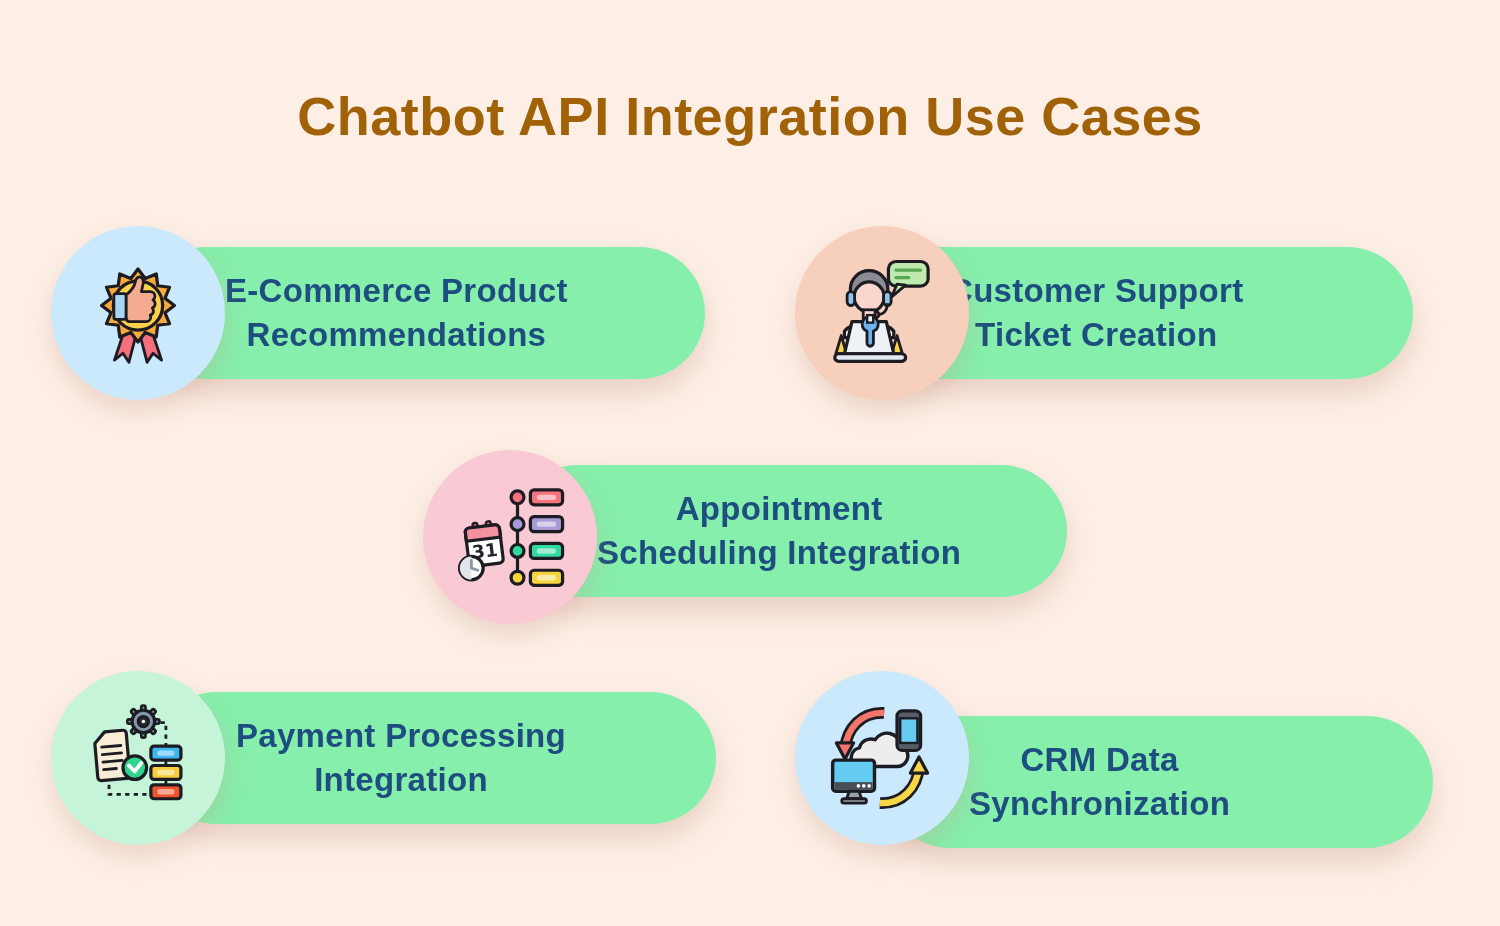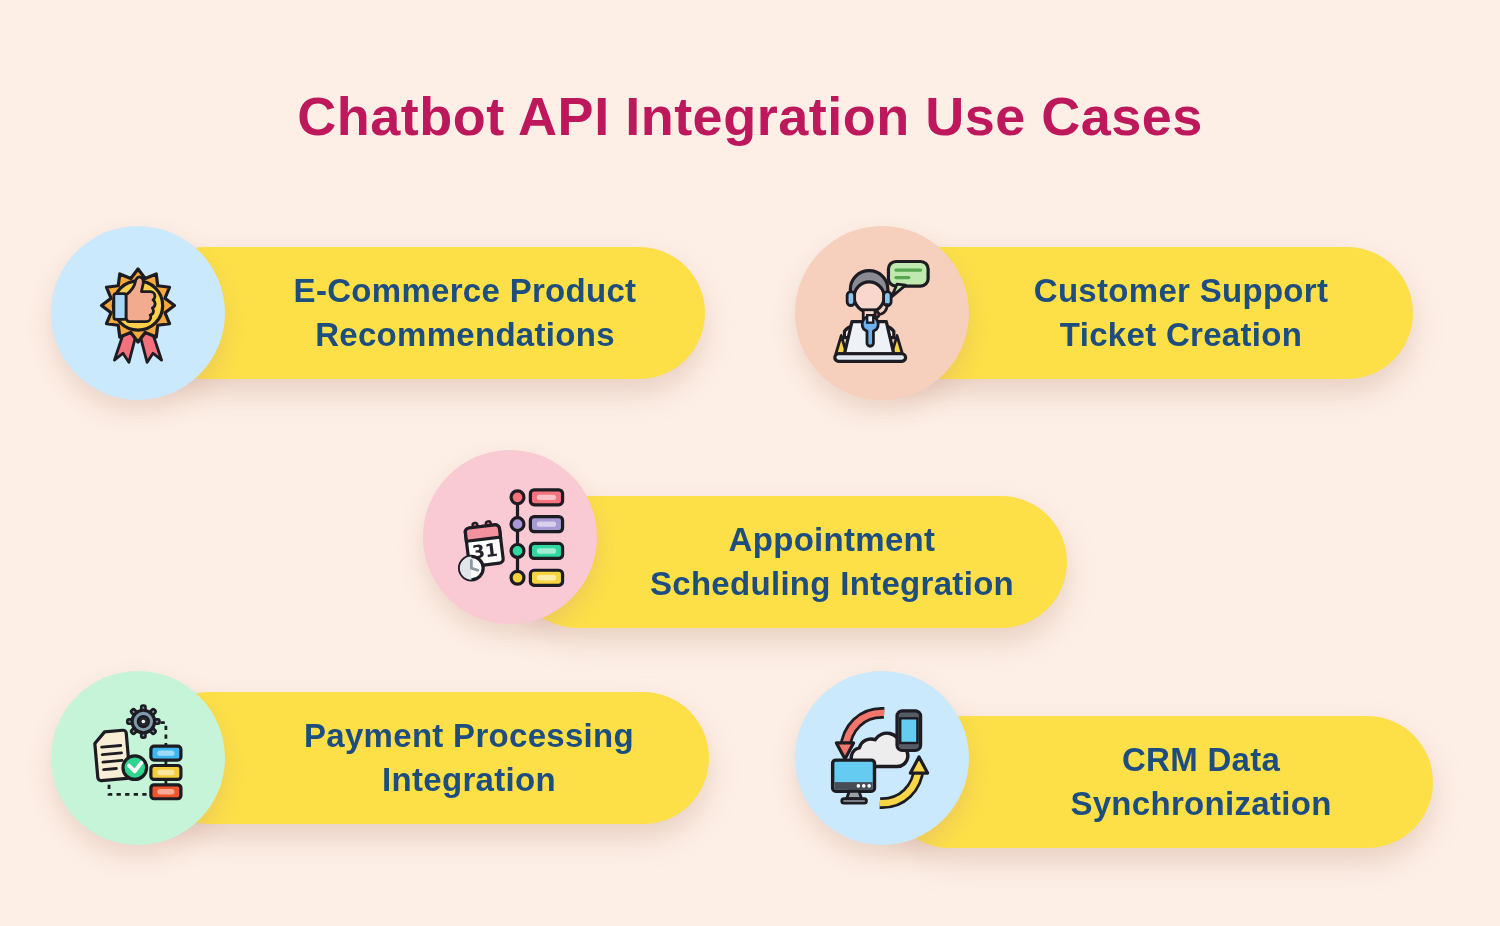--- a/index.html
+++ b/index.html
@@ -7,27 +7,27 @@
   body {
     position:relative;
     background:#fdefe6;
     font-family:"Liberation Sans","DejaVu Sans",sans-serif;
     overflow:hidden;
   }
   .title {
     position:absolute; top:85px; left:0; width:100%;
     text-align:center;
     font-size:54px; font-weight:700; letter-spacing:.5px;
-    color:#be185d;
+    color:#a16207;
   }
   .pill {
     position:absolute; height:132px;
-    background:#fde047; border-radius:68px;
+    background:#86efac; border-radius:68px;
     box-shadow:0 14px 28px rgba(199,153,131,0.35);
-    display:flex; align-items:center; justify-content:center;
+    display:flex; align-items:center; justify-content:flex-start;
     padding-left:85px;
   }
   .pill .label {
     font-size:33px; font-weight:600; line-height:1.33;
     letter-spacing:.3px; color:#1d4e7f;
     text-align:center; white-space:pre-line;
   }
   .circle {
     position:absolute; width:174px; height:174px; border-radius:50%;
     display:flex; align-items:center; justify-content:center;
@@ -38,23 +38,23 @@
   .c-peach { background:#f6cfbd; }
   .c-pink  { background:#f9c9d4; }
   .c-mint  { background:#c6f4d9; }
 
   
   .card1 .circle { left:51px;  top:226px; }
   .card1 .pill   { left:140px; top:247px; width:565px; }
   .card2 .circle { left:795px; top:226px; }
   .card2 .pill   { left:864px; top:247px; width:549px; }
   .card3 .circle { left:423px; top:450px; }
-  .card3 .pill   { left:512px; top:496px; width:555px; }
+  .card3 .pill   { left:512px; top:465px; width:555px; }
   .card4 .circle { left:51px;  top:671px; }
-  .card4 .pill   { left:144px; top:692px; width:565px; }
+  .card4 .pill   { left:151px; top:692px; width:565px; }
   .card5 .circle { left:795px; top:671px; }
   .card5 .pill   { left:884px; top:716px; width:549px; }
 
   .icon-wrap { width:118px; height:118px; display:block; }
   .icon-wrap svg { width:100%; height:100%; display:block; }
 </style>
 </head>
 <body>
 
 <h1 class="title">Chatbot API Integration Use Cases</h1>

